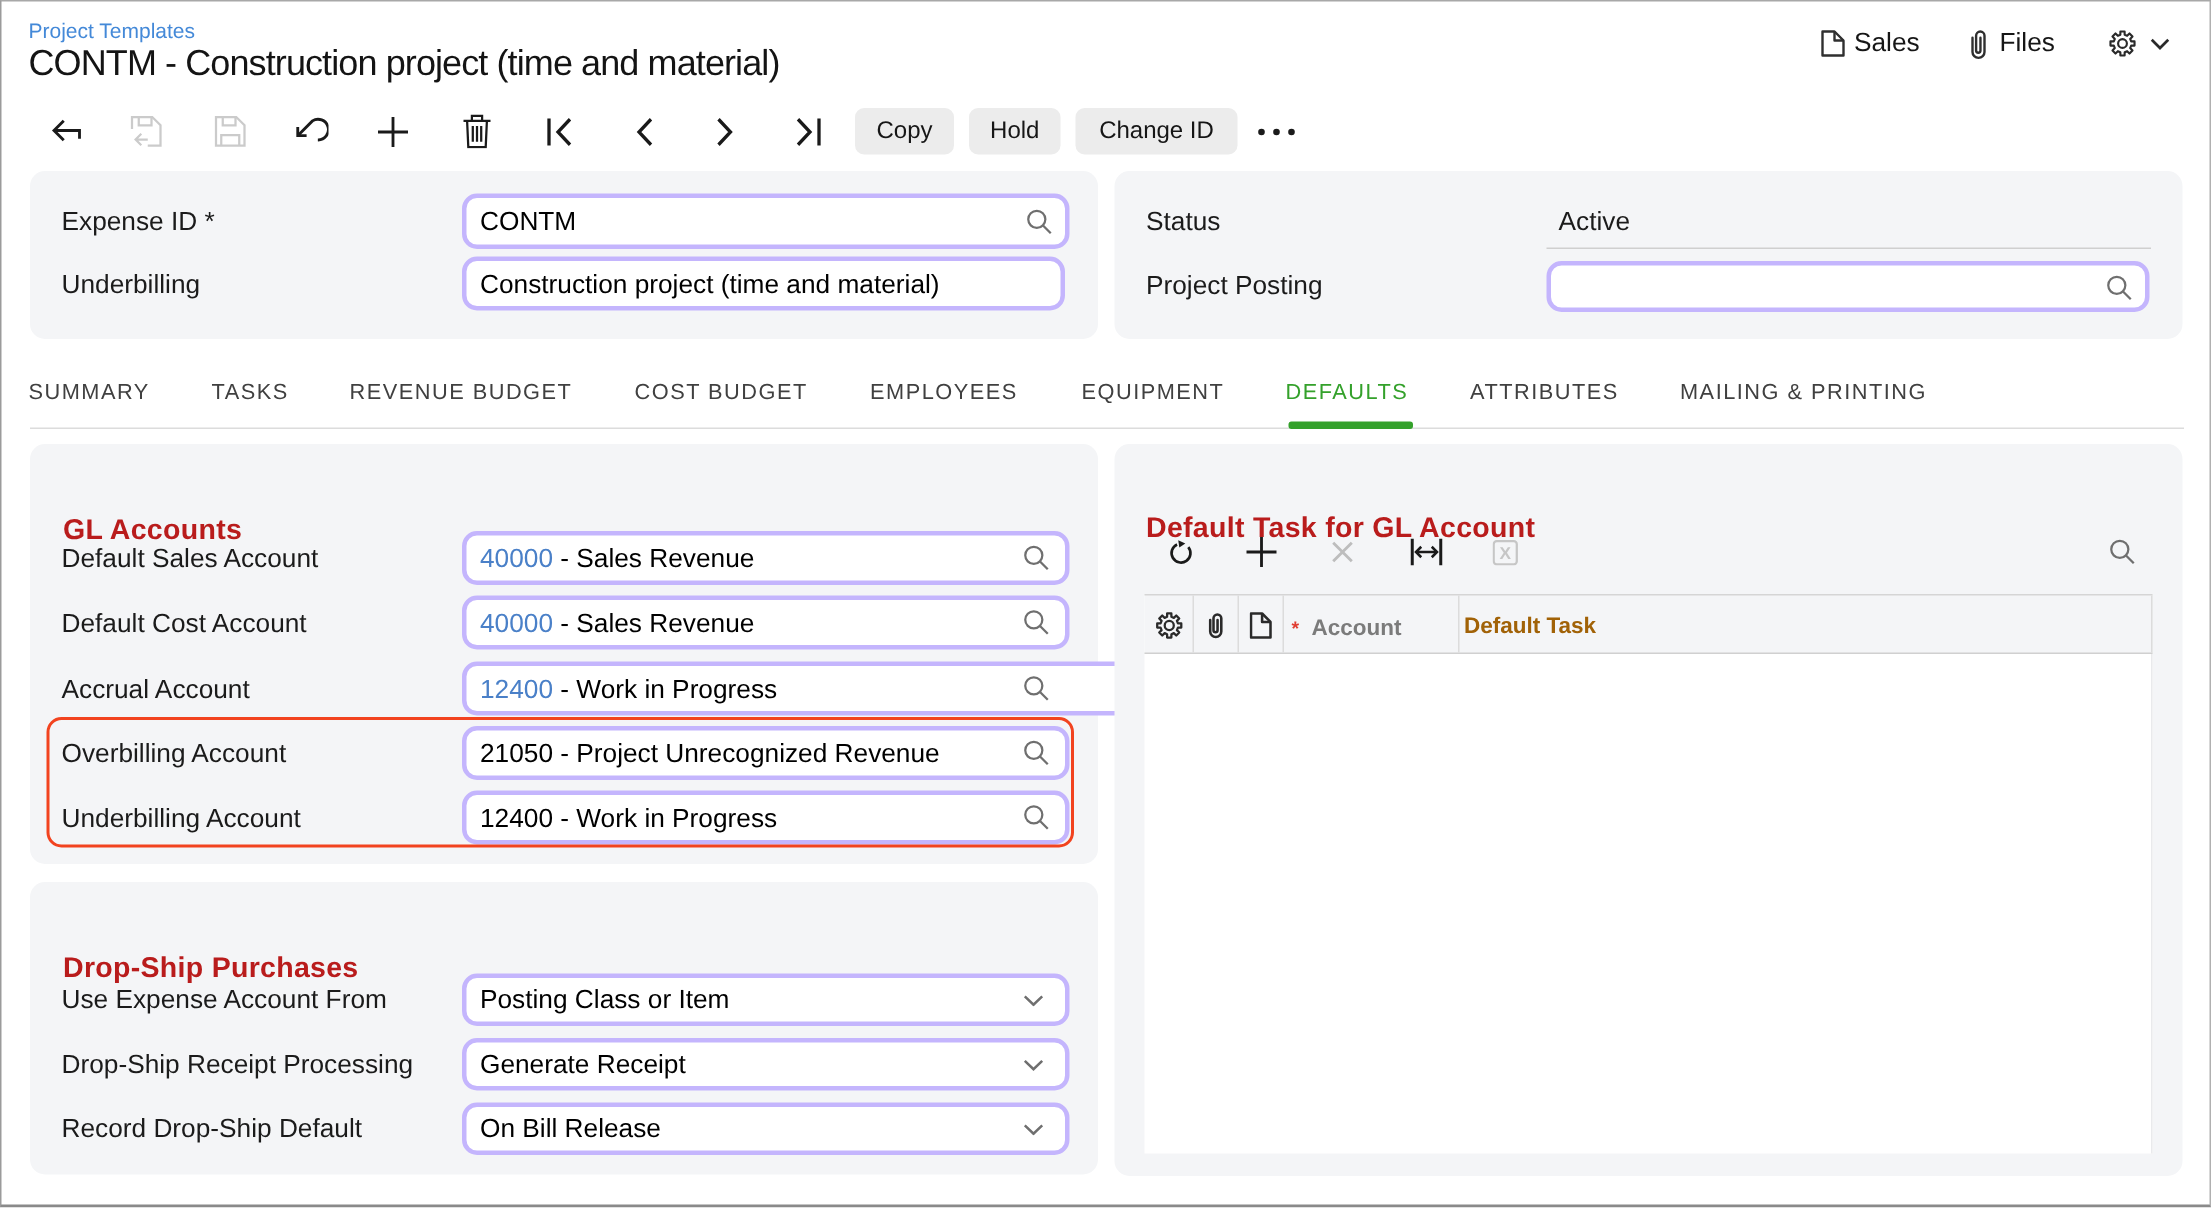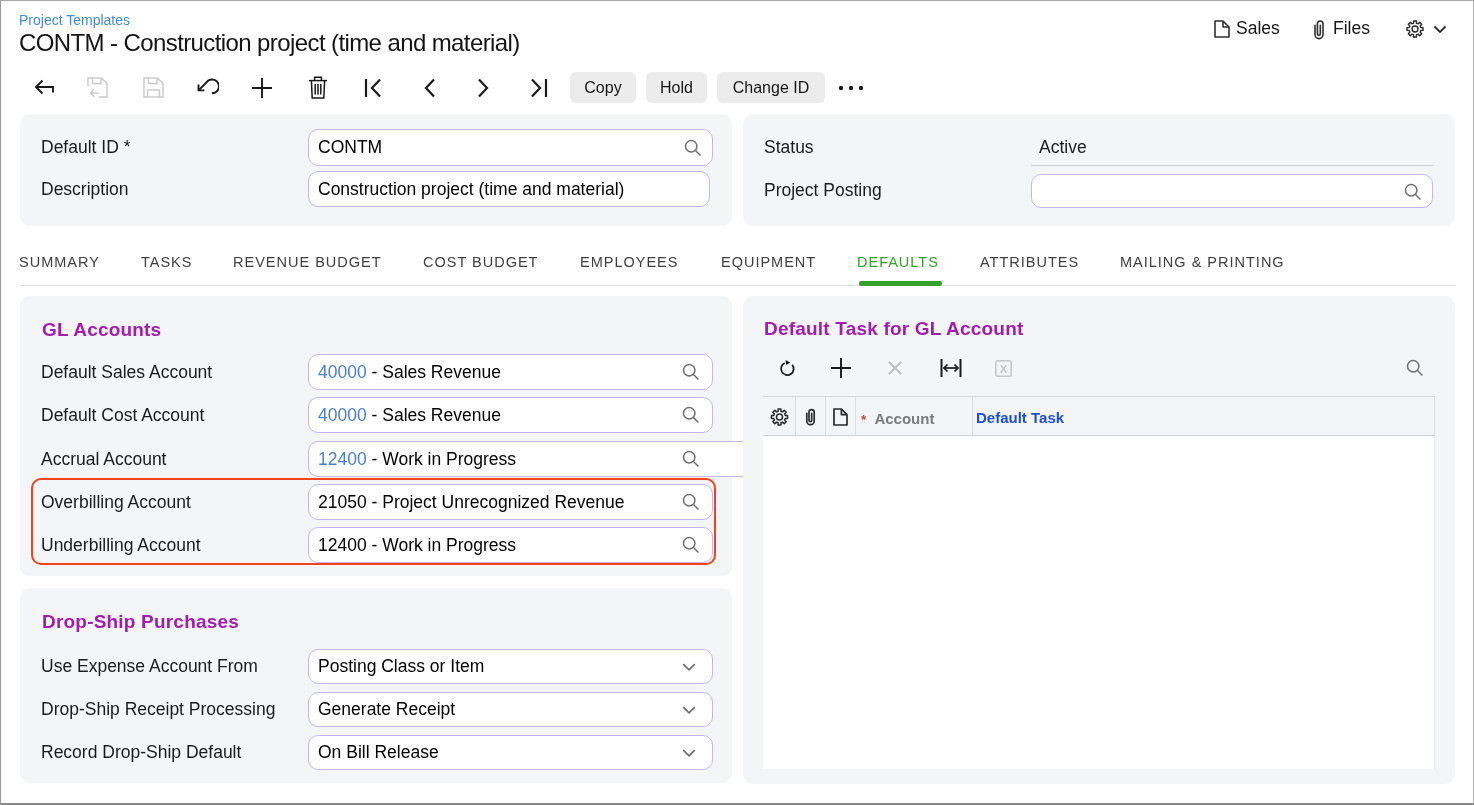--- a/index.html
+++ b/index.html
@@ -9,30 +9,30 @@
     position:relative; width:1474px; height:805px; overflow:hidden;
     background:#fff;
     border-left:1px solid #9b9b9b; border-top:1px solid #a8a8a8;
     border-right:1px solid #b0b0b0; border-bottom:2px solid #8a8a8a;
   }
   .abs { position:absolute; }
   .crumb { position:absolute; left:18px; top:11px; font-size:14px; color:#4489d8; }
   .title { position:absolute; left:18px; top:28px; font-size:24px; letter-spacing:-0.6px; color:#141414; }
   .panel { position:absolute; background:#f4f5f7; border-radius:10px; }
   .lbl { position:absolute; font-size:17.5px; color:#1b1b1b; display:flex; align-items:center; }
-  .inp { position:absolute; background:#fff; border:1px solid #c4b5fd; border-radius:10px;
+  .inp { position:absolute; background:#fff; border:3px solid #c4b5fd; border-radius:10px;
          font-size:17.5px; color:#000; display:flex; align-items:center; padding:0 9px; }
   .blue { color:#4a80c8;text-align:center; }
   .btn { position:absolute; top:71px; height:31px; background:#ececec; border-radius:6px;
          font-size:16px; color:#161616; display:flex; align-items:center; justify-content:center; }
   .tbi { position:absolute; }
   .tab { position:absolute; top:253px; font-size:14.5px; color:#404040; letter-spacing:1px; white-space:nowrap; }
-  .h2 { position:absolute; font-size:19px; font-weight:bold; letter-spacing:0.2px; color:#a21caf; }
+  .h2 { position:absolute; font-size:19px; font-weight:bold; letter-spacing:0.2px; color:#b91c1c;margin-top:24px; }
   .mag { position:absolute; }
-  .hdrtxt { font-size:15px; font-weight:bold; color:#1d4ed8; }
+  .hdrtxt { font-size:15px; font-weight:bold; color:#a16207; }
 </style>
 </head>
 <body>
 <div id="page">
 
   <div class="crumb">Project Templates</div>
   <div class="title">CONTM - Construction project (time and material)</div>
 
   <svg class="abs" style="left:1213px;top:19px" width="16" height="18" viewBox="0 0 16 18">
     <path d="M1 1 H9 L15 7 V17 H1 Z" fill="none" stroke="#2f2f2f" stroke-width="1.6" stroke-linejoin="round"></path>
@@ -112,27 +112,27 @@
   <div class="btn" style="left:569px;width:66px">Copy</div>
   <div class="btn" style="left:645px;width:61px">Hold</div>
   <div class="btn" style="left:716px;width:108px">Change ID</div>
   <svg class="abs" style="left:836px;top:83px" width="28" height="8" viewBox="0 0 28 8">
     <circle cx="4" cy="4" r="2.2" fill="#1a1a1a"></circle>
       <circle cx="14" cy="4" r="2.2" fill="#1a1a1a"></circle>
       <circle cx="24" cy="4" r="2.2" fill="#1a1a1a"></circle>
   </svg>
 
   <div class="panel" style="left:19px;top:113px;width:712px;height:112px"></div>
-  <div class="lbl" style="left:40px;top:128px;height:37px">Default ID *</div>
+  <div class="lbl" style="left:40px;top:128px;height:37px">Expense ID *</div>
   <div class="inp" style="left:307px;top:128px;width:405px;height:37px">CONTM</div>
   <svg class="mag" style="left:683px;top:138px" width="18" height="18" viewBox="0 0 18 18">
     <circle cx="7.2" cy="7.2" r="5.7" fill="none" stroke="#6f6f6f" stroke-width="1.5"></circle>
     <line x1="11.5" y1="11.5" x2="16.5" y2="16.5" stroke="#6f6f6f" stroke-width="1.5"></line>
   </svg>
-  <div class="lbl" style="left:40px;top:170px;height:36px">Description</div>
+  <div class="lbl" style="left:40px;top:170px;height:36px">Underbilling</div>
   <div class="inp" style="left:307px;top:170px;width:402px;height:36px">Construction project (time and material)</div>
 
   <div class="panel" style="left:742px;top:113px;width:712px;height:112px"></div>
   <div class="lbl" style="left:763px;top:128px;height:37px">Status</div>
   <div class="lbl" style="left:1038px;top:128px;height:37px">Active</div>
   <div class="abs" style="left:1030px;top:164px;width:403px;height:1px;background:#cfcfcf"></div>
   <div class="lbl" style="left:763px;top:172px;height:35px">Project Posting</div>
   <div class="inp" style="left:1030px;top:173px;width:402px;height:34px"></div>
   <svg class="mag" style="left:1403px;top:182px" width="18" height="18" viewBox="0 0 18 18">
     <circle cx="7.2" cy="7.2" r="5.7" fill="none" stroke="#6f6f6f" stroke-width="1.5"></circle>

